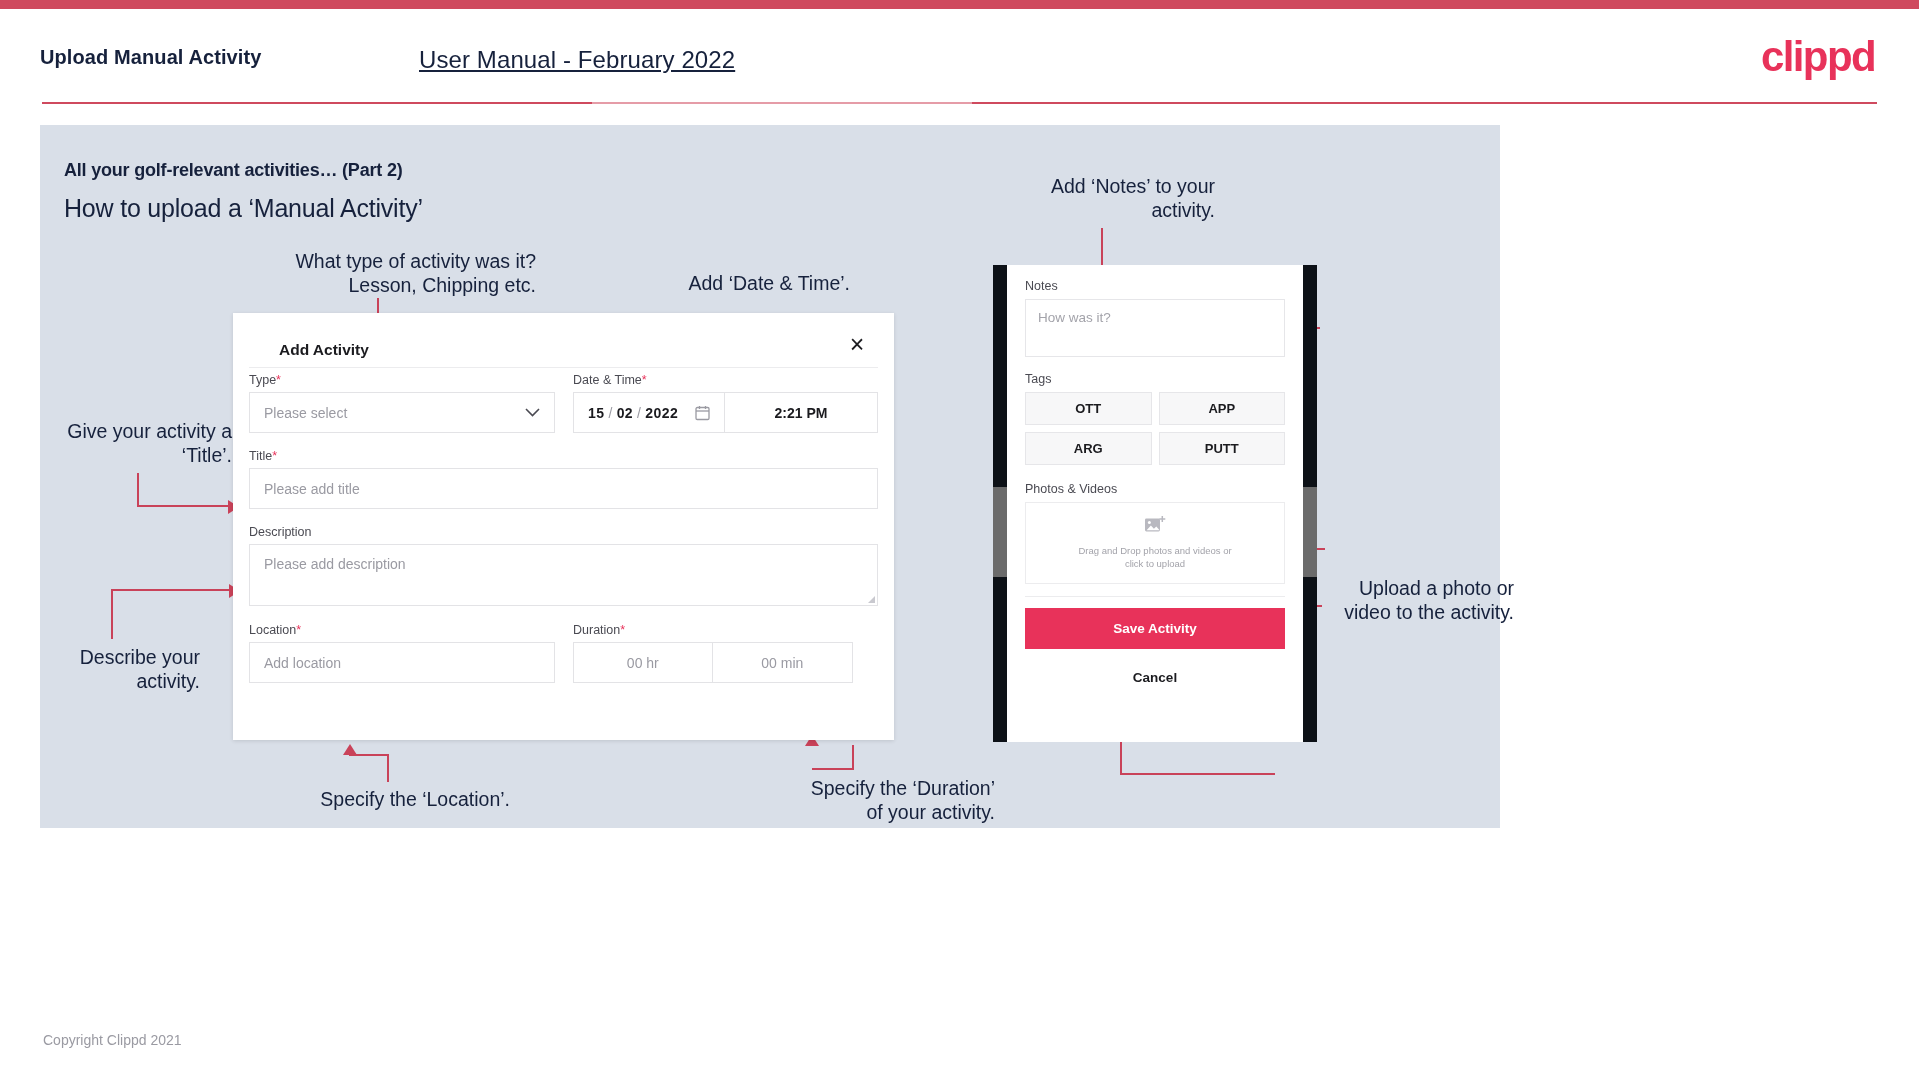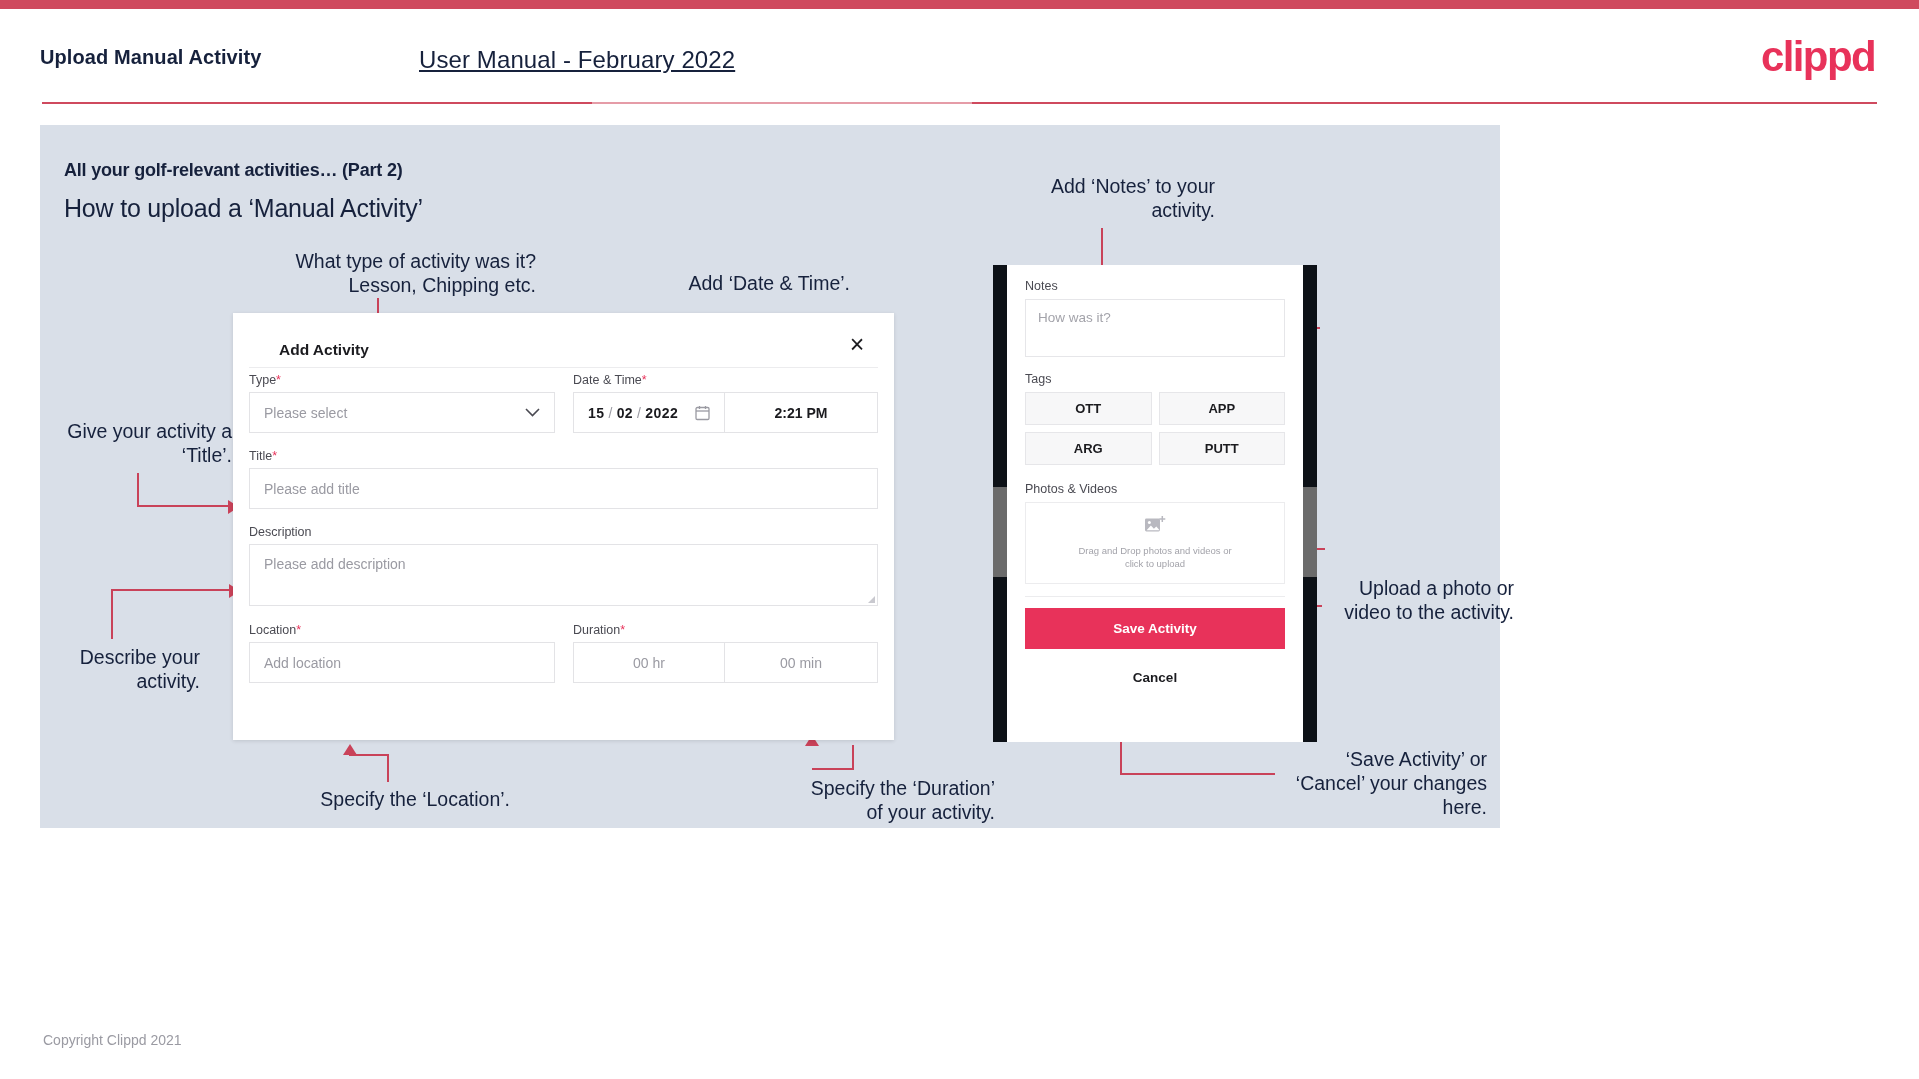--- a/index.html
+++ b/index.html
@@ -190,23 +190,20 @@
 ‘Title’.</div>
   <div class="anno" style="left:40px; top:646px; width:160px;">Describe your
 activity.</div>
   <div class="anno" style="left:310px; top:788px; width:200px;">Specify the ‘Location’.</div>
   <div class="anno" style="left:795px; top:777px; width:200px;">Specify the ‘Duration’
 of your activity.</div>
   <div class="anno" style="left:1020px; top:175px; width:195px;">Add ‘Notes’ to your
 activity.</div>
   <div class="anno" style="left:1326px; top:577px; width:188px;">Upload a photo or
 video to the activity.</div>
-  <div class="anno" style="left:1282px; top:748px; width:205px;">‘Save Activity’ or
-‘Cancel’ your changes
-here.</div>
 
   <div class="ln v" style="left:377px; top:298px; height:58px;"></div>
   <div class="ln h" style="left:377px; top:355px; width:42px;"></div>
   <div class="ln v" style="left:418px; top:355px; height:43px;"></div>
   <div class="arw down" style="left:412px; top:396px;"></div>
 
   <div class="ln v" style="left:806px; top:320px; height:68px;"></div>
   <div class="arw down" style="left:800px; top:386px;"></div>
 
   <div class="ln v" style="left:137px; top:473px; height:33px;"></div>
@@ -307,21 +304,21 @@
 
       <div class="row" style="gap:18px; margin-top:17px;">
         <div style="width:306px;">
           <div class="fld-label">
             <span>Location</span><span class="req">*</span>
           </div>
           <div class="inp">
             <span>Add location</span>
           </div>
         </div>
-        <div style="width:305px;">
+        <div style="width:280px;">
           <div class="fld-label">
             <span>Duration</span><span class="req">*</span>
           </div>
           <div class="row">
             <div class="inp center" style="width:152px;">
               <span>00 hr</span>
             </div>
             <div class="inp center" style="width:153px;border-left:none;">
               <span>00 min</span>
             </div>

